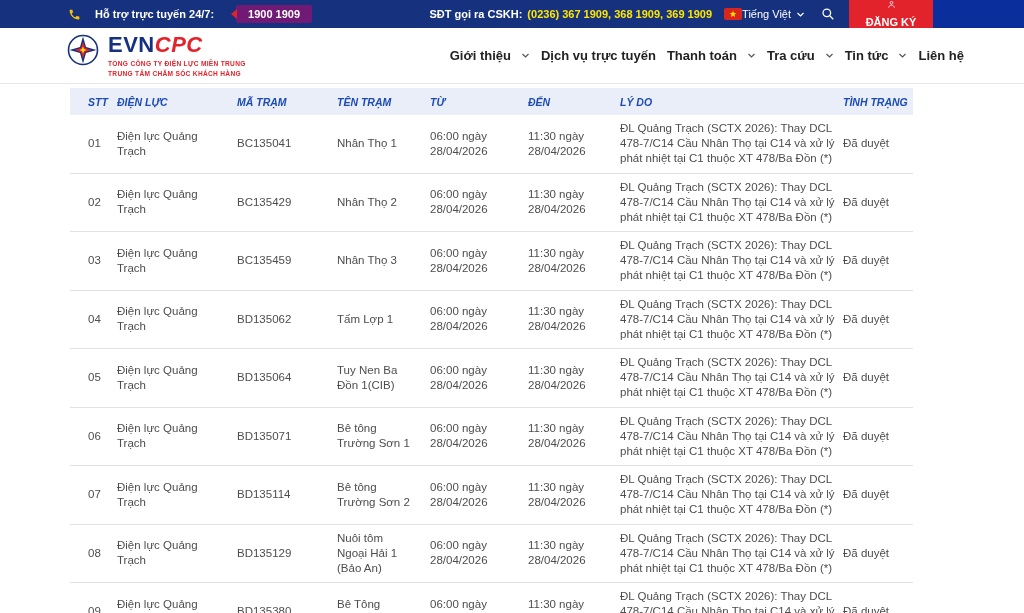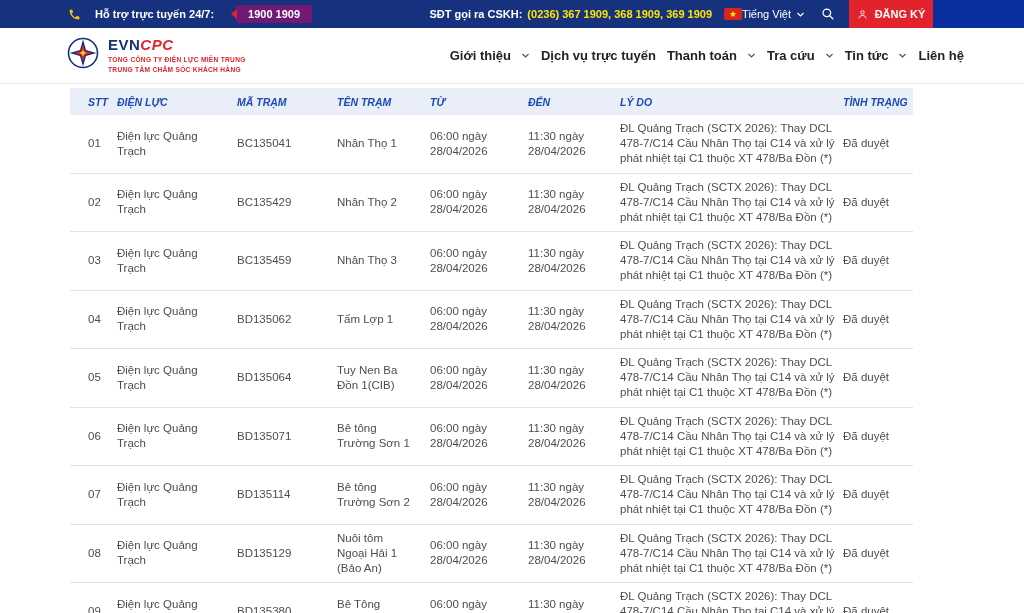--- a/index.html
+++ b/index.html
@@ -17,30 +17,30 @@
     border-top:5px solid transparent; border-bottom:5px solid transparent; border-right:6px solid #e3232b; }
   .topbar-right { display:flex; align-items:center; margin-left:auto; }
   .cskh-label { font-size:11px; font-weight:bold; color:#fff; }
   .cskh-numbers { font-size:11px; font-weight:bold; color:#ffe600; margin-left:5px; }
   .flag { width:18px; height:12px; background:#da251d; border-radius:2px; margin-left:12px;
     display:flex; align-items:center; justify-content:center; }
   .lang-label { font-size:11px; color:#fff; }
   .chev { margin-left:5px; display:flex; align-items:center; }
   .search-btn { margin-left:16px; margin-right:14px; display:flex; align-items:center; cursor:pointer; }
   .tb-btn { display:flex; align-items:center; justify-content:center; gap:7px;
-    font-size:11px; font-weight:bold; color:#fff; cursor:pointer; height:28px; }
+    font-size:11px; font-weight:bold; color:#fff; cursor:pointer; height:28px;flex-direction:column; }
   .btn-register { background:#e3232b; width:84px; }
   .btn-login { background:#1d4fc8; width:121px; }
   .tb-filler { background:#0a2f9c; width:91px; height:28px; }
 
   
   .siteheader { height:56px; background:#fff; border-bottom:1px solid #e7e7e7;
     display:flex; align-items:center; }
   .brand { display:flex; align-items:flex-start; gap:8px; margin-left:66px; }
-  .brand-text .brand-name { font-size:15px; font-weight:bold; letter-spacing:.5px; line-height:1; margin-top:1px; }
+  .brand-text .brand-name { font-size:22px; font-weight:bold; letter-spacing:.5px; line-height:1; margin-top:1px; }
   .brand-evn { color:#16317d; }
   .brand-cpc { color:#e3232b; font-style:italic; }
   .brand-sub { font-size:6.6px; font-weight:bold; color:#e3232b; letter-spacing:.3px; line-height:1.5; margin-top:3px; }
   .nav { display:flex; align-items:center; gap:11px; margin-left:auto; margin-right:60px; }
   .nav-item { display:flex; align-items:center; gap:5px; font-size:13px; font-weight:bold;
     color:#222; cursor:pointer; white-space:nowrap; }
   .nav-item .chev svg polyline { stroke:#555; }
 
   
   .table-wrap { margin:4px 0 0 70px; width:843px; }

